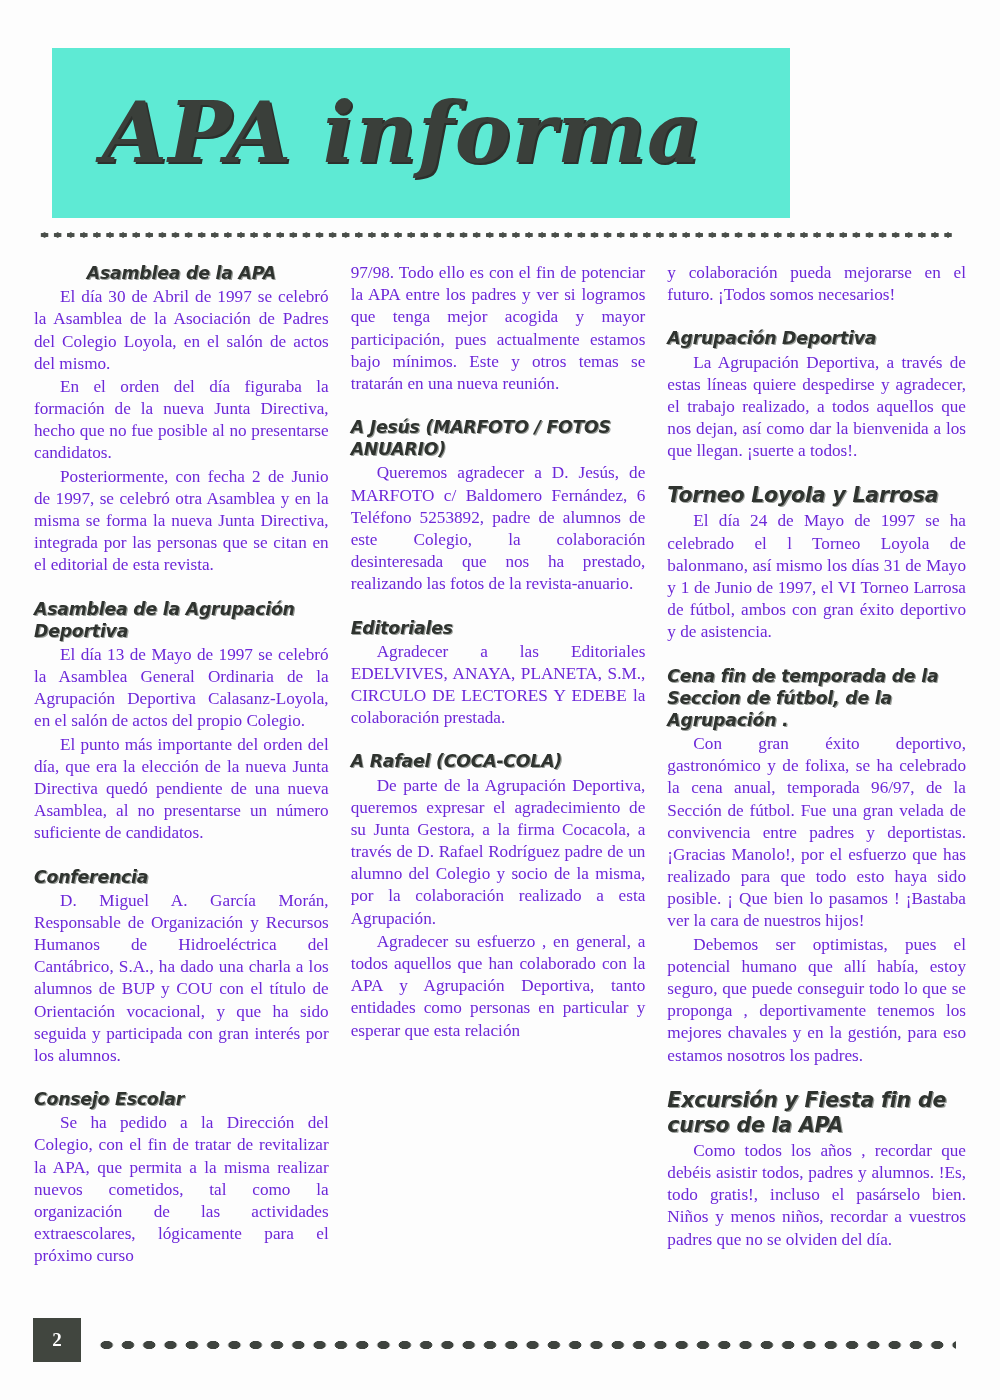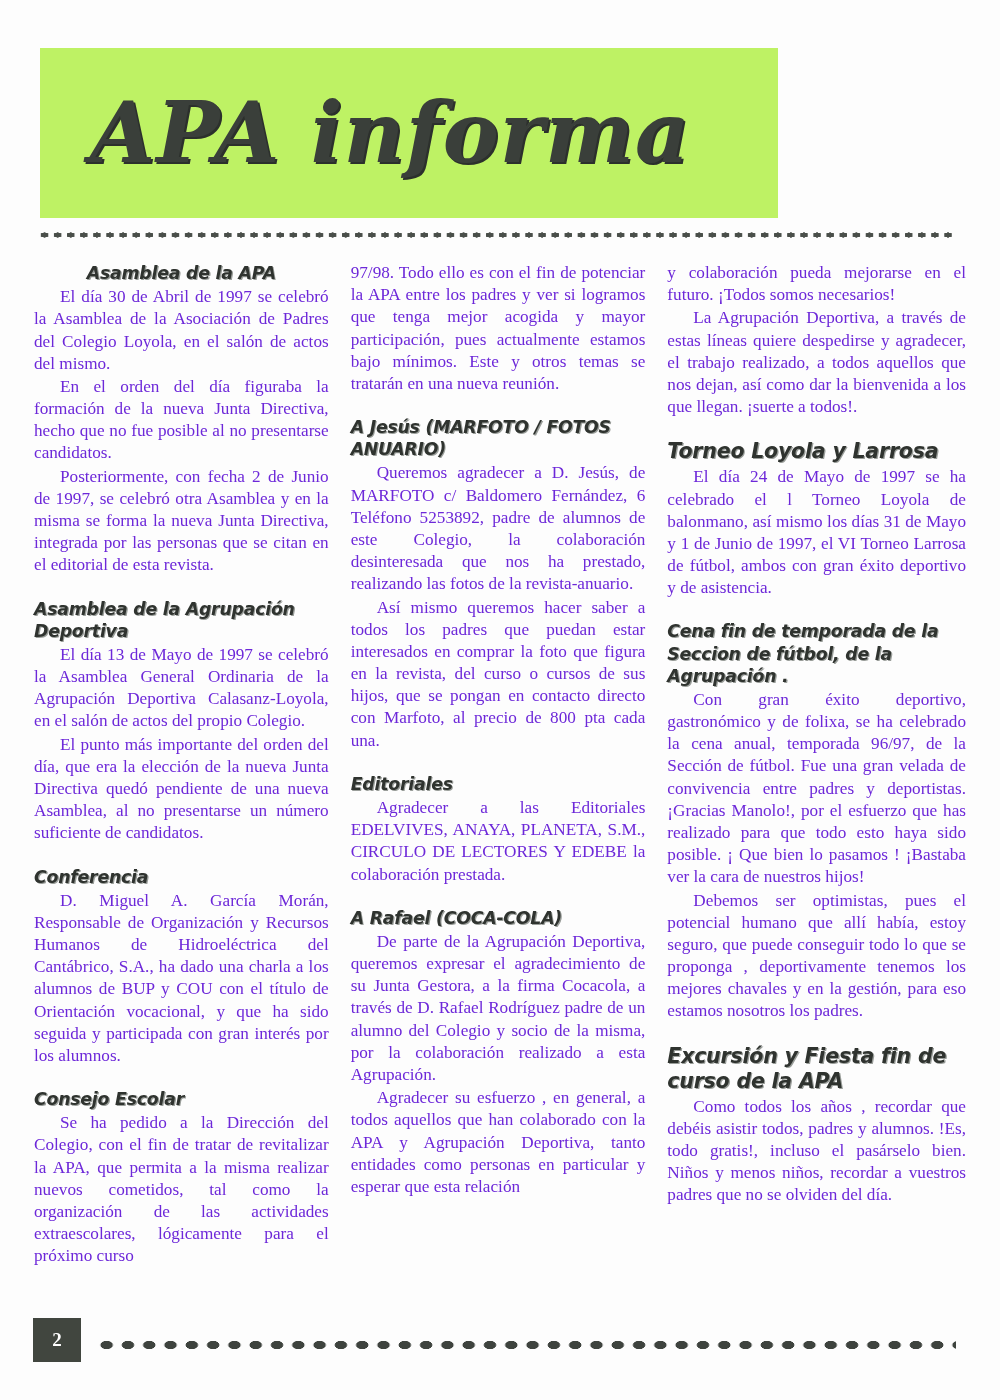--- a/index.html
+++ b/index.html
@@ -11,23 +11,23 @@
   .page {
     position:relative;
     width:1000px; height:1400px;
     background:#fdfdfd;
     overflow:hidden;
   }
 
   
   .masthead {
     position:absolute;
-    left:40px; top:48px;
+    left:52px; top:48px;
     width:738px; height:170px;
-    background:#bef264;
+    background:#5eead4;
     display:flex;
     align-items:center;
   }
   .masthead-title {
     font-family:"DejaVu Serif", serif;
     font-weight:700;
     font-style:italic;
     font-size:84px;
     letter-spacing:1px;
     color:#3a3f3a;
@@ -137,29 +137,29 @@
         <p class="body">El punto más importante del orden del día, que era la elección de la nueva Junta Directiva quedó pendiente de una nueva Asamblea, al no presentarse un número suficiente de candidatos.</p>
         <h2 class="sec">Conferencia</h2>
         <p class="body">D. Miguel A. García Morán, Responsable de Organización y Recursos Humanos de Hidroeléctrica del Cantábrico, S.A.,  ha dado una charla a los alumnos de BUP y COU con el título de Orientación vocacional, y que ha sido seguida y participada  con gran interés  por los alumnos.</p>
         <h2 class="sec">Consejo Escolar</h2>
         <p class="body">Se ha pedido a la Dirección del Colegio, con el fin de tratar de revitalizar la APA, que permita a la misma realizar nuevos cometidos, tal como la organización de las actividades extraescolares, lógicamente para el próximo curso</p>
       </div>
     <div class="col c2">
         <p class="body cont">97/98. Todo ello es con el fin de potenciar la APA  entre los padres y ver si logramos que tenga  mejor acogida y mayor participación, pues actualmente estamos bajo mínimos. Este y otros temas se tratarán en una nueva reunión.</p>
         <h2 class="sec">A Jesús (MARFOTO  /  FOTOS ANUARIO)</h2>
         <p class="body">Queremos agradecer a D. Jesús,  de MARFOTO c/ Baldomero Fernández, 6 Teléfono 5253892, padre de alumnos de este Colegio, la colaboración desinteresada que nos ha prestado, realizando las fotos de la revista-anuario.</p>
-        <p class="body">Así mismo queremos hacer saber a todos los padres que puedan estar interesados en comprar la foto que figura en la revista, del curso o cursos de sus hijos, que se pongan en contacto directo con Marfoto, al precio de 800 pta cada una.</p>
         <h2 class="sec">Editoriales</h2>
         <p class="body">Agradecer a las Editoriales EDELVIVES, ANAYA, PLANETA, S.M., CIRCULO DE LECTORES Y EDEBE la colaboración prestada.</p>
         <h2 class="sec">A Rafael (COCA-COLA)</h2>
         <p class="body">De parte de la Agrupación Deportiva, queremos expresar el agradecimiento de su Junta Gestora, a la firma Cocacola,  a través de D. Rafael Rodríguez  padre de un alumno del Colegio y socio de la misma, por la colaboración realizado a esta Agrupación.</p>
         <p class="body">Agradecer su esfuerzo , en general, a todos aquellos que han colaborado con la APA y Agrupación Deportiva, tanto entidades como personas en particular y esperar que esta relación</p>
       </div>
     <div class="col c3">
         <p class="body cont">y colaboración pueda mejorarse en el futuro. ¡Todos somos necesarios!</p>
+        <h2 class="sec">Agrupación Deportiva</h2>
         <p class="body">La Agrupación Deportiva, a través de estas líneas quiere despedirse y agradecer, el trabajo realizado, a todos aquellos que nos dejan, así como dar la bienvenida a los que llegan. ¡suerte a todos!.</p>
         <h2 class="sec big">Torneo Loyola  y Larrosa</h2>
         <p class="body">El día 24 de Mayo de 1997 se ha celebrado el l Torneo Loyola de balonmano, así mismo los días 31 de Mayo y 1 de Junio de 1997, el VI Torneo Larrosa de fútbol, ambos con gran éxito deportivo y de asistencia.</p>
         <h2 class="sec">Cena fin de temporada de la Seccion de fútbol, de la Agrupación .</h2>
         <p class="body">Con gran éxito deportivo, gastronómico y de folixa, se ha celebrado la cena anual, temporada 96/97, de la Sección de fútbol.  Fue una gran velada de convivencia entre padres y deportistas. ¡Gracias Manolo!, por el esfuerzo que has realizado para que todo esto haya sido posible. ¡ Que bien lo pasamos ! ¡Bastaba ver la cara de nuestros hijos!</p>
         <p class="body">Debemos ser optimistas, pues el potencial humano que allí había, estoy seguro, que puede conseguir todo lo que se proponga , deportivamente tenemos los mejores chavales y en la gestión, para eso estamos nosotros los padres.</p>
         <h2 class="sec big">Excursión y Fiesta fin de curso de la APA</h2>
         <p class="body">Como todos los años , recordar que debéis asistir todos, padres y alumnos. !Es, todo gratis!, incluso el pasárselo bien. Niños y menos niños, recordar a vuestros padres que no se olviden del día.</p>
       </div>
   </div>

